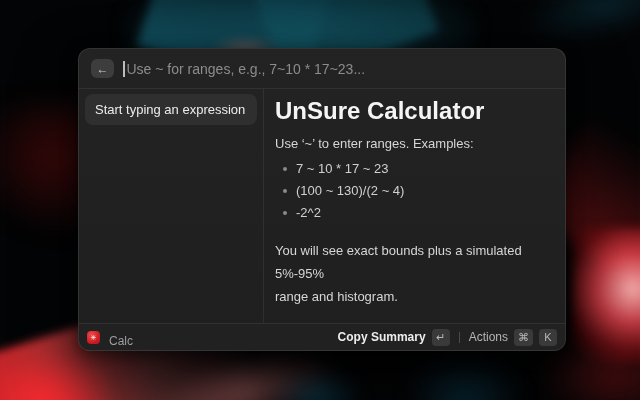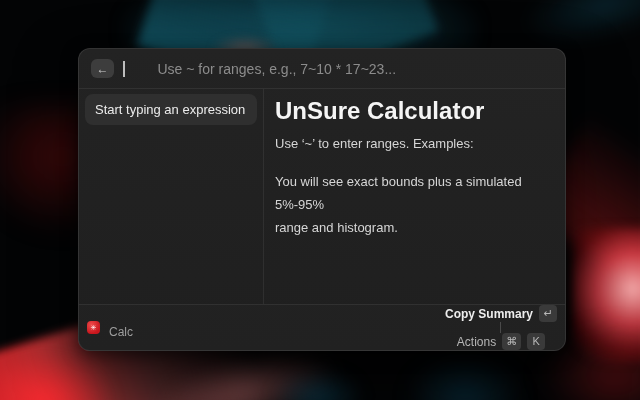--- a/index.html
+++ b/index.html
@@ -64,21 +64,21 @@
   }
   .hdr{
     flex:0 0 40px;display:flex;align-items:center;gap:9px;
     padding:0 12px;border-bottom:1px solid rgba(255,255,255,0.07);
   }
   .back-btn{
     width:23px;height:19px;border-radius:6px;background:#3d3d3d;
     display:flex;align-items:center;justify-content:center;
     color:#cfcfcf;font-size:12px;line-height:1;cursor:default;flex:0 0 auto;
   }
-  .search{display:flex;align-items:flex-end;flex:1;min-width:0;gap:31px;}
+  .search{display:flex;align-items:flex-end;flex:1;min-width:0;}
   .caret{width:1.5px;height:16px;background:#bdbdbd;margin-right:2px;flex:0 0 auto;}
   .placeholder{font-size:14px;color:#8c8c8c;white-space:nowrap;overflow:hidden;}
   .content{flex:1;display:flex;min-height:0;}
   .sidebar{flex:0 0 185px;border-right:1px solid rgba(255,255,255,0.07);padding:5px 6px;}
   .side-item{
     background:#2f2f2f;border-radius:8px;padding:8px 10px;
     font-size:13px;color:#ececec;line-height:15px;
   }
   .detail{flex:1;min-width:0;padding:8px 12px 0 11px;}
   .detail h1{margin:0;font-size:24px;font-weight:700;color:#f5f5f5;letter-spacing:0;}
@@ -93,21 +93,21 @@
     padding:0 8px;border-top:1px solid rgba(255,255,255,0.07);
     background:rgba(255,255,255,0.01);
   }
   .app-icon{
     width:13px;height:13px;border-radius:4px;
     background:radial-gradient(circle at 35% 30%, #ef4b4b 0%, #c8161d 70%);
     display:flex;align-items:center;justify-content:center;
     color:#fff;font-size:7px;line-height:1;flex:0 0 auto;
   }
   .app-name{margin-left:9px;font-size:12px;color:#9d9d9d;margin-top:8px;}
-  .ftr-right{margin-left:auto;display:flex;align-items:center;flex-direction:column;}
+  .ftr-right{margin-left:auto;display:flex;align-items:center;gap:6px;}
   .action-btn{display:flex;align-items:center;gap:6px;cursor:default;}
   .primary-label{font-size:12px;font-weight:700;color:#ededed;}
   .secondary-label{font-size:12px;color:#b5b5b5;}
   .keycap{
     min-width:18px;height:17px;padding:0 4px;border-radius:4px;background:#3a3a3a;
     display:flex;align-items:center;justify-content:center;
     font-size:11px;color:#b8b8b8;line-height:1;
   }
   .ftr-divider{width:1px;height:11px;background:#4a4a4a;margin:0 3px;}
 </style>
@@ -144,20 +144,34 @@
     </div>
 
     <div class="content">
       <div class="sidebar">
         <div class="side-item">Start typing an expression</div>
       </div>
 
       <div class="detail">
         <h1>UnSure Calculator</h1>
         <div class="intro">Use ‘~’ to enter ranges. Examples:</div>
+        <ul class="examples">
+          <li>
+            <span class="dot"></span>
+            <span>7 ~ 10 * 17 ~ 23</span>
+          </li>
+          <li>
+            <span class="dot"></span>
+            <span>(100 ~ 130)/(2 ~ 4)</span>
+          </li>
+          <li>
+            <span class="dot"></span>
+            <span>-2^2</span>
+          </li>
+        </ul>
         <div class="outro">
           <span>You will see exact bounds plus a simulated 5%-95%</span>
           <span>range and histogram.</span>
         </div>
       </div>
     </div>
 
     <div class="ftr">
       <div class="app-icon">
         <span>✳</span>

